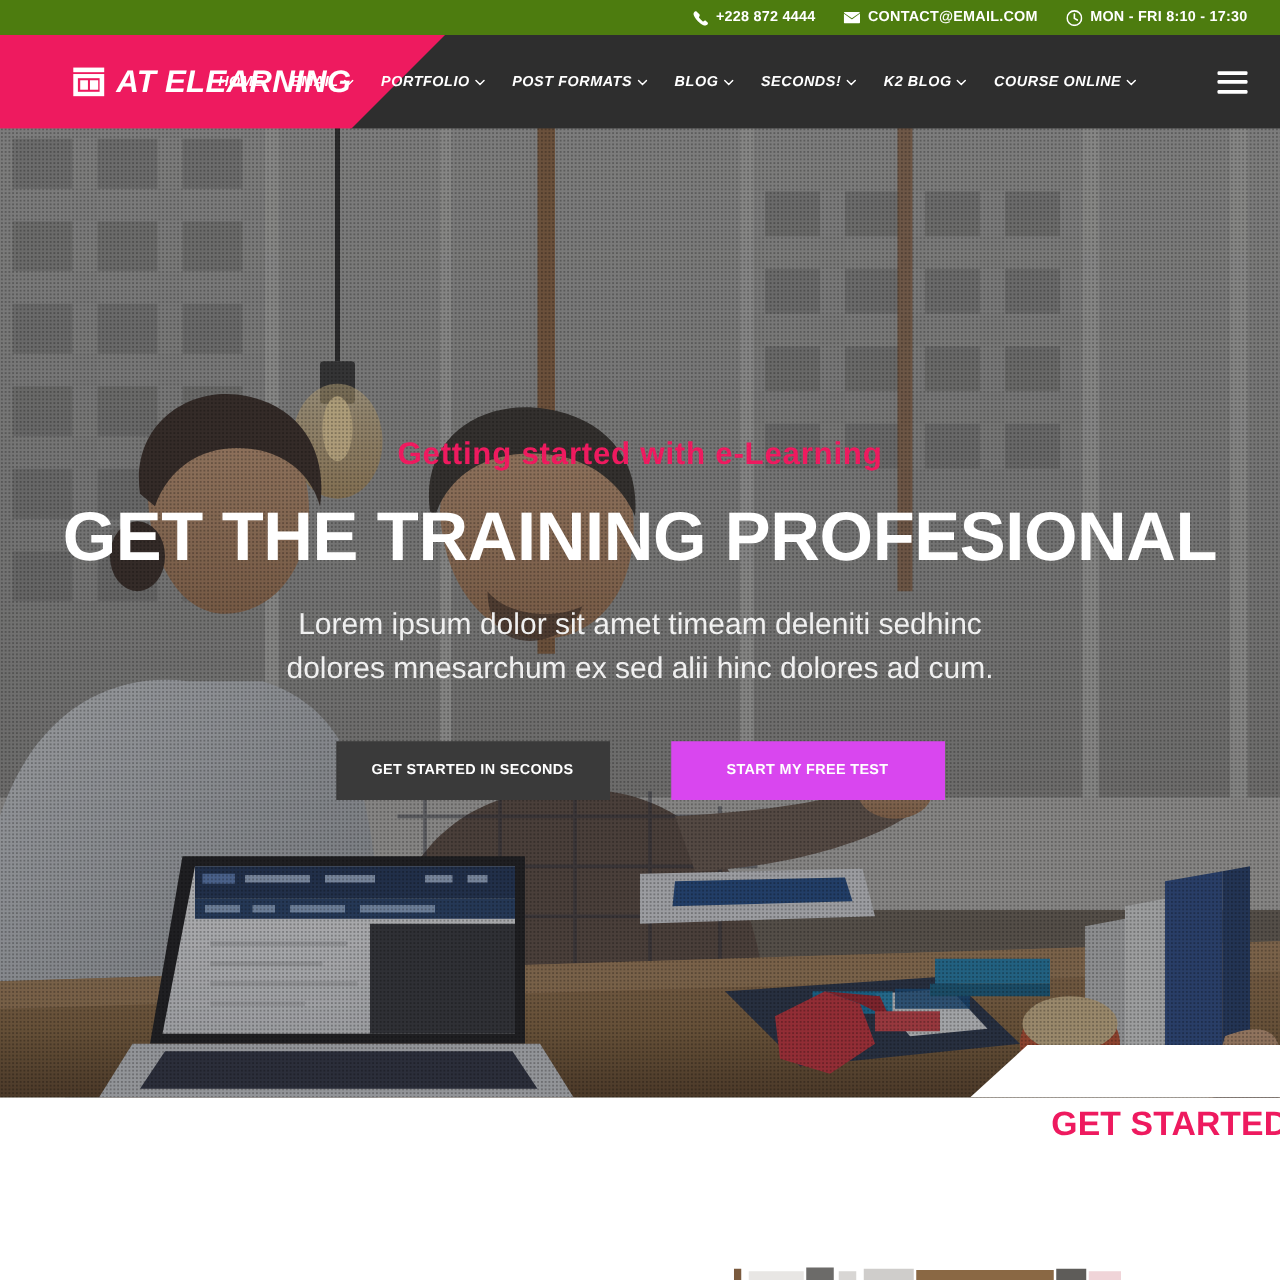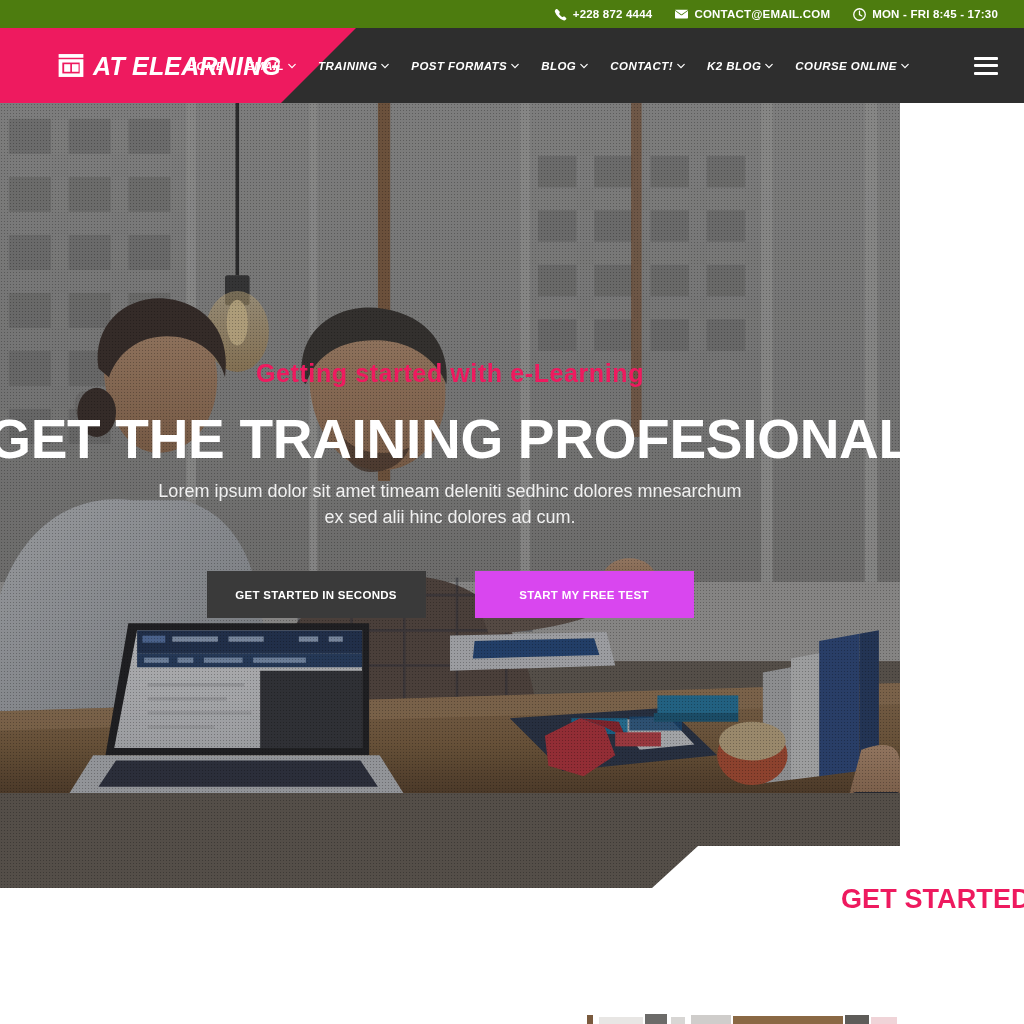--- a/index.html
+++ b/index.html
@@ -71,21 +71,21 @@
   .caret svg{ display:block; }
   .burger{
     margin-left:14px; margin-right:4px;
     width:24px; height:18px; display:flex; flex-direction:column;
     justify-content:space-between; cursor:pointer;
   }
   .burger span{ display:block; height:3px; background:#fff; border-radius:1px; }
 
   
   .hero{
-    position:absolute; top:103px; left:0; width:900px; height:785px;
+    position:absolute; top:93px; left:0; width:1024px; height:785px;
     overflow:hidden; z-index:10; background:#6b6257;
   }
   .hero-photo{ position:absolute; inset:0; }
   .hero-overlay{
     position:absolute; inset:0; background:rgba(40,40,45,.34); z-index:5;
   }
   .hero-dots{
     position:absolute; inset:0; z-index:6;
     background-image:
       radial-gradient(rgba(0,0,0,.30) 1px, transparent 1px);
@@ -101,22 +101,22 @@
     color:#ee1a5f; font-size:25px; font-weight:bold;
     letter-spacing:.6px; line-height:1; text-align:center;
   }
   .hero-title{
     margin-top:25px;
     color:#ffffff; font-size:55px; font-weight:bold;
     letter-spacing:-.3px; line-height:1.03; text-align:center;
     white-space:nowrap;
   }
   .hero-sub{
-    margin-top:10px;
-    color:#f0f0f0; font-size:18px; font-weight:400;
+    margin-top:24px;
+    color:#f0f0f0; font-size:24px; font-weight:400;
     line-height:1.46; text-align:center; max-width:600px;
   }
   .hero-buttons{
     margin-top:41px; display:flex; align-items:flex-end; gap:49px;
   }
   .btn{
     display:flex; align-items:center; justify-content:center;
     width:219px; height:47px;
     font-size:11.5px; font-weight:bold; letter-spacing:.3px;
     text-decoration:none; cursor:pointer; border:0;
@@ -174,21 +174,21 @@
         <span>CONTACT@EMAIL.COM</span>
       </div>
 
       <div class="tb-item">
         <span class="tb-ico">
           <svg width="13" height="13" viewBox="0 0 16 16">
             <circle cx="8" cy="8" r="7.1" fill="none" stroke="#ffffff" stroke-width="1.6"></circle>
             <path d="M8 3.9v4.3l2.9 1.7" fill="none" stroke="#ffffff" stroke-width="1.6" stroke-linecap="round"></path>
           </svg>
         </span>
-        <span>MON - FRI 8:45 - 17:30</span>
+        <span>MON - FRI 8:10 - 17:30</span>
       </div>
 
     </div>
   </div>
 
   <div class="header">
     <div class="header-dark"></div>
     <div class="header-pink"></div>
 
     <a class="logo" href="#">
@@ -220,21 +220,21 @@
             <span class="caret">
               <svg width="8" height="8" viewBox="0 0 10 10">
                   <path d="M1 3l4 4 4-4" fill="none" stroke="#ffffff" stroke-width="1.5" stroke-linecap="round"></path>
                 </svg>
             </span>
           </a>
         </li>
 
         <li class="nav-item">
           <a class="nav-link" href="#">
-            <span>TRAINING</span>
+            <span>PORTFOLIO</span>
             <span class="caret">
               <svg width="8" height="8" viewBox="0 0 10 10">
                   <path d="M1 3l4 4 4-4" fill="none" stroke="#ffffff" stroke-width="1.5" stroke-linecap="round"></path>
                 </svg>
             </span>
           </a>
         </li>
 
         <li class="nav-item">
           <a class="nav-link" href="#">
@@ -253,21 +253,21 @@
             <span class="caret">
               <svg width="8" height="8" viewBox="0 0 10 10">
                   <path d="M1 3l4 4 4-4" fill="none" stroke="#ffffff" stroke-width="1.5" stroke-linecap="round"></path>
                 </svg>
             </span>
           </a>
         </li>
 
         <li class="nav-item">
           <a class="nav-link" href="#">
-            <span>CONTACT!</span>
+            <span>SECONDS!</span>
             <span class="caret">
               <svg width="8" height="8" viewBox="0 0 10 10">
                   <path d="M1 3l4 4 4-4" fill="none" stroke="#ffffff" stroke-width="1.5" stroke-linecap="round"></path>
                 </svg>
             </span>
           </a>
         </li>
 
         <li class="nav-item">
           <a class="nav-link" href="#">

